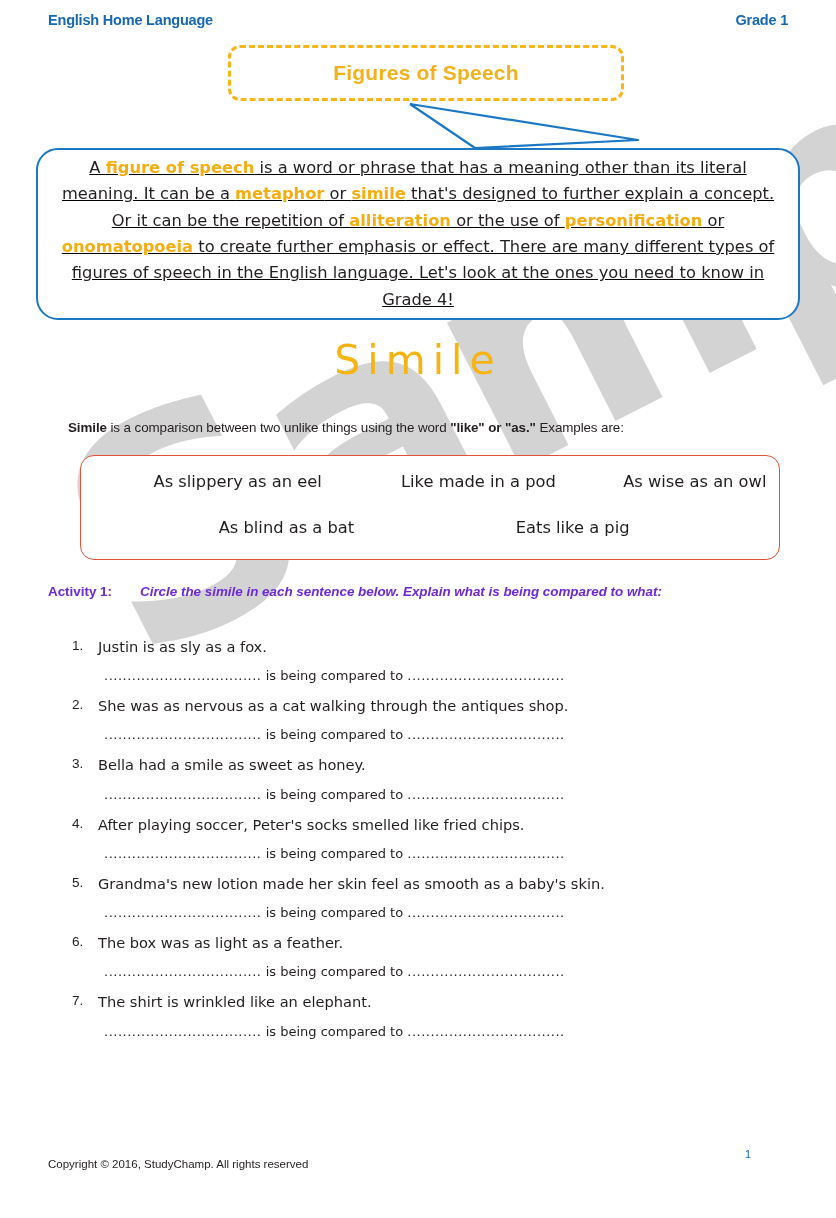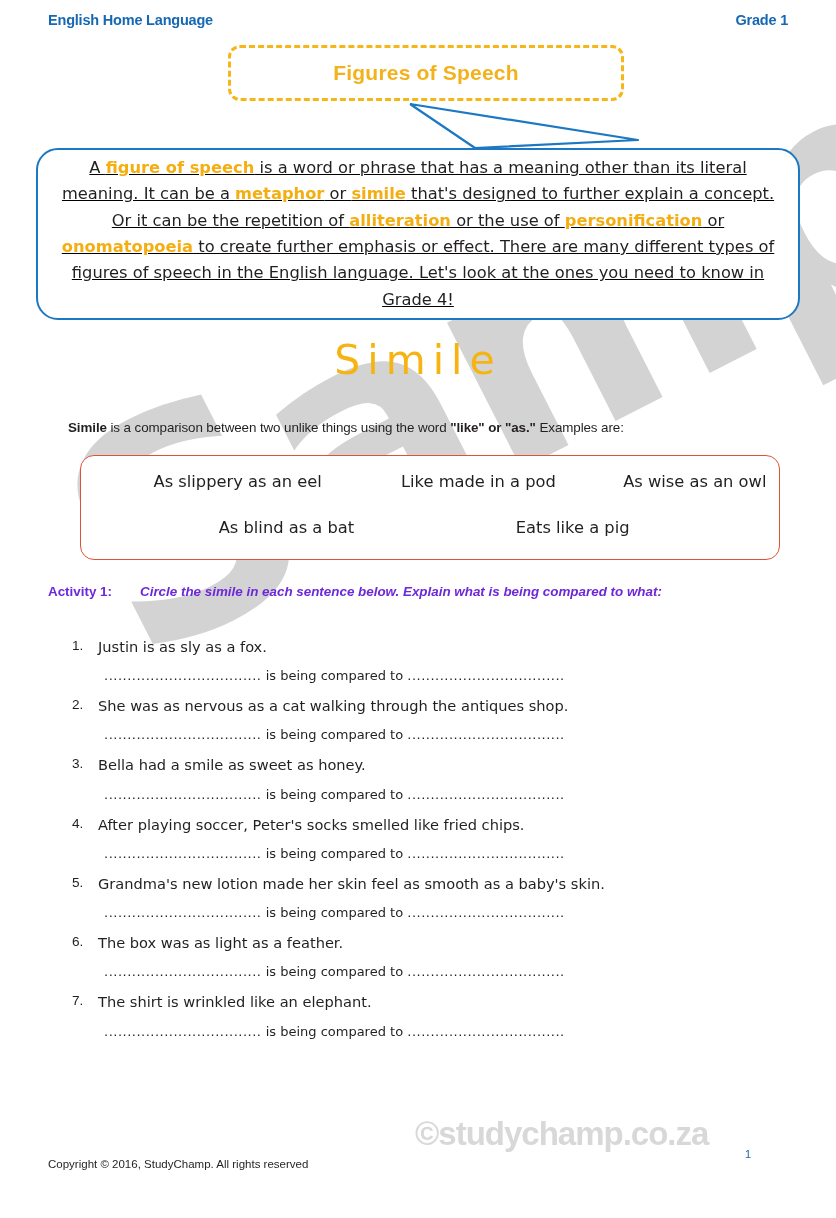--- a/index.html
+++ b/index.html
@@ -333,16 +333,15 @@
       <div class="q-item">
         <div class="q-line">
           <span class="q-num">7.</span>
           <span class="q-text">The shirt is wrinkled like an elephant.</span>
         </div>
         <div class="answer-line"><span class="dots-a">..................................</span><span> is being compared to </span><span class="dots-b">..................................</span></div>
       </div>
     </div>
 
   <div class="footer-copy">Copyright © 2016, StudyChamp. All rights reserved</div>
-  <div class="wm-url">©studychamp.co.za</div>
   <div class="page-number">1</div>
 
 </div>
 
 </body></html>

